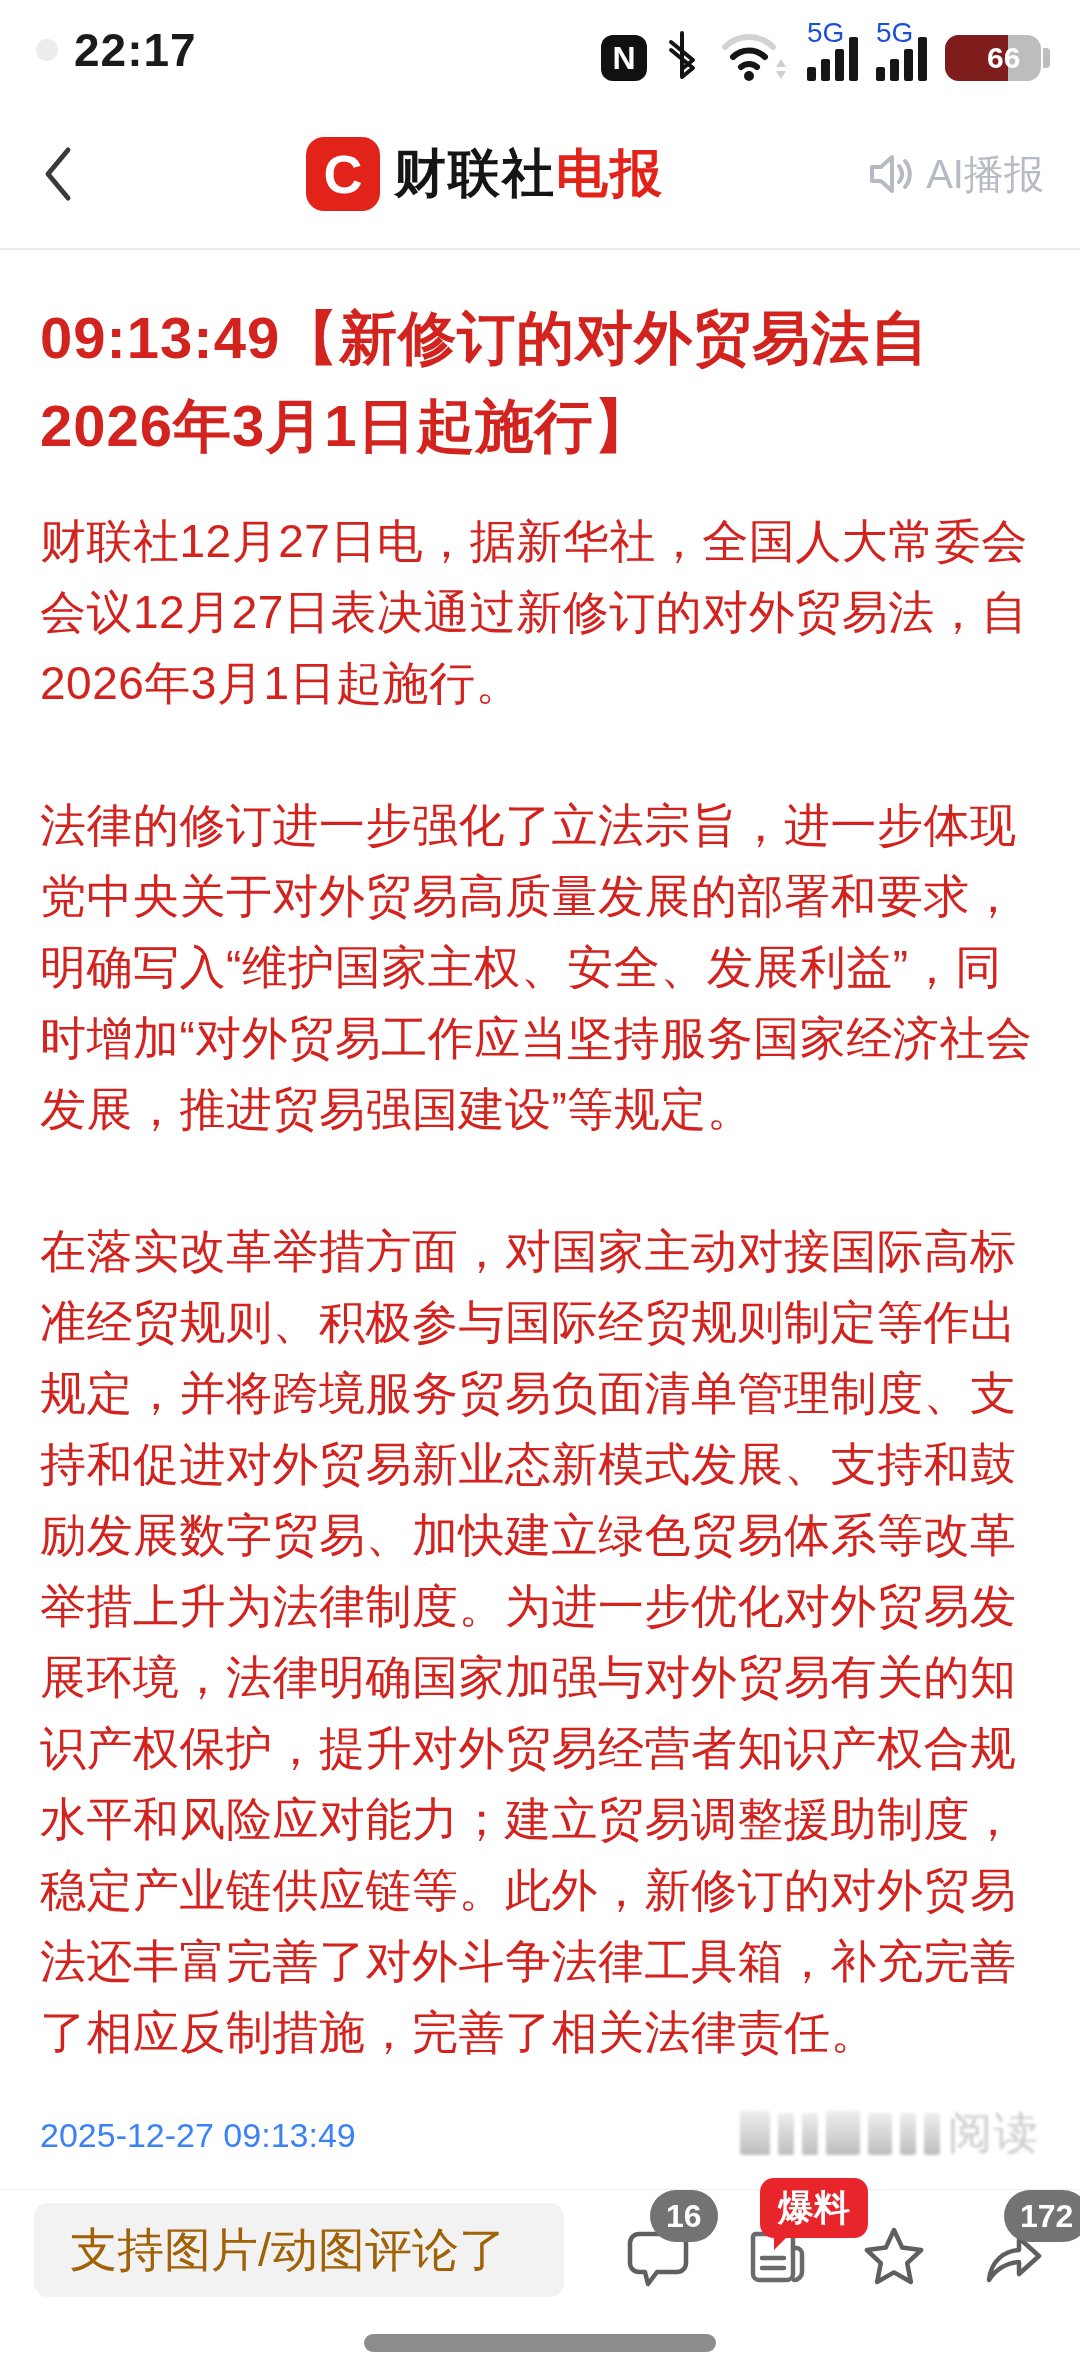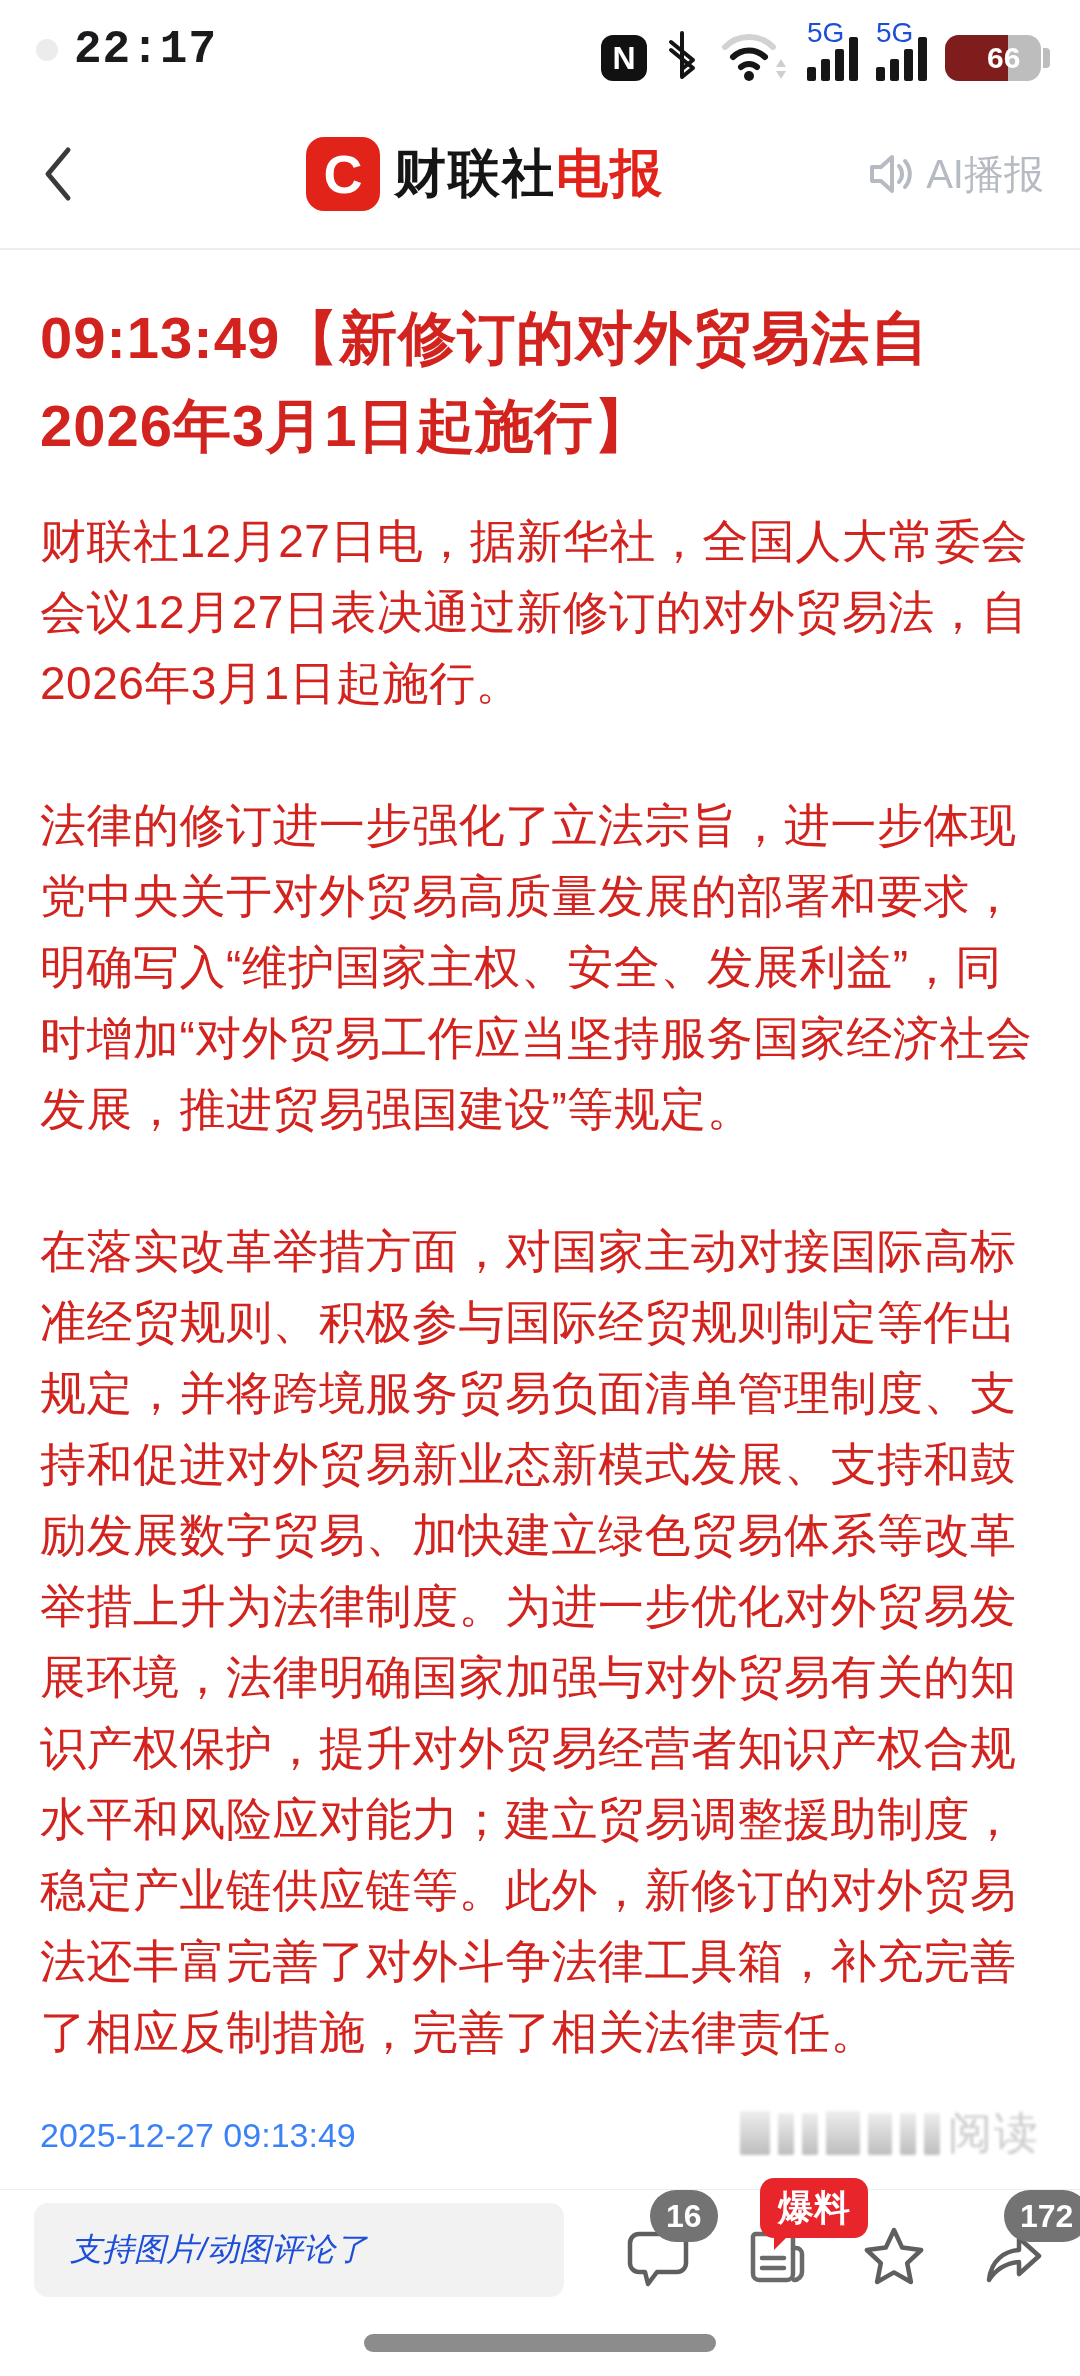--- a/index.html
+++ b/index.html
@@ -4,21 +4,21 @@
 <style>
   * { margin:0; padding:0; box-sizing:border-box; }
   html,body { background:#ffffff; }
   body { font-family:"Liberation Sans","DejaVu Sans",sans-serif; width:1080px; }
   .screen { position:relative; width:1080px; height:2376px; background:#ffffff; overflow:hidden; display:flex; flex-direction:column; }
 
   
   .status-bar { height:100px; display:flex; align-items:center; justify-content:space-between; padding:0 30px 0 36px; }
   .status-left { display:flex; align-items:center; gap:16px; }
   .cam-dot { width:22px; height:22px; border-radius:50%; background:#ececec; }
-  .status-time { font-size:46px; font-weight:700; color:#1b1b1d; letter-spacing:1px;font-family:Liberation Mono, monospace; }
+  .status-time { font-size:46px; font-weight:700; color:#1b1b1d; letter-spacing:1px; }
   .status-right { display:flex; align-items:flex-end; gap:18px; }
   .sicon { display:flex; align-items:flex-end; }
   .nfc-box { width:46px; height:46px; background:#111; border-radius:12px; color:#fff; font-weight:800; font-size:32px; display:flex; align-items:center; justify-content:center; }
   .sig-group { display:flex; align-items:flex-end; gap:4px; position:relative; padding-top:18px; }
   .sig-label { position:absolute; top:0; left:0; font-size:28px; font-weight:400; color:#1d4ed8; line-height:1; }
   .bars { display:flex; align-items:flex-end; gap:5px; }
   .bar { width:9px; background:#161616; border-radius:2px; }
   .battery { position:relative; display:flex; align-items:center; }
   .batt-body { width:96px; height:46px; border-radius:14px; background:#bdbdbd; overflow:hidden; display:flex; }
   .batt-fill { width:66%; height:100%; background:#7f1d1d; display:flex; align-items:center; justify-content:flex-end; }
@@ -43,21 +43,21 @@
   .article-body p + p { margin-top:71px; }
   .meta-row { margin-top:auto; padding-bottom:34px; display:flex; align-items:flex-end; justify-content:space-between; }
   .timestamp { color:#3b82f6; font-size:34px; }
   .watermark { display:flex; align-items:flex-end; gap:8px; filter:blur(1.5px); opacity:0.75; }
   .wbar { background:linear-gradient(#e8e8e8,#a8a8a8); border-radius:2px; }
   .wm-text { color:#b9b9b9; font-size:44px; line-height:1; letter-spacing:2px; }
 
   
   .composer-bar { height:120px; display:flex; align-items:center; padding:0 34px; background:#fff; }
   .comment-input { width:530px; height:94px; background:#f2f2f2; border-radius:14px; display:flex; align-items:center; padding:0 36px; }
-  .comment-input span { color:#1d4ed8; font-size:32px; white-space:nowrap;font-style:italic; }
+  .comment-input span { color:#a16207; font-size:47px; white-space:nowrap; }
   .actions { flex:1; display:flex; align-items:center; justify-content:space-between; margin-left:60px; }
   .action { position:relative; width:68px; height:76px; display:flex; align-items:flex-end; justify-content:center; }
   .badge { position:absolute; top:-22px; left:26px; background:#737373; color:#fff; font-size:32px; font-weight:700; line-height:1; padding:10px 16px; border-radius:999px; white-space:nowrap; }
   .badge-bubble { position:absolute; top:-34px; left:18px; background:#e8252b; color:#fff; font-size:36px; font-weight:700; line-height:1; padding:12px 18px; border-radius:14px; white-space:nowrap; }
   .badge-bubble::after { content:""; position:absolute; left:14px; bottom:-12px; border:8px solid transparent; border-top-color:#e8252b; border-left-color:#e8252b; }
 
   
   .home-zone { height:66px; display:flex; align-items:center; justify-content:center; }
   .home-indicator { width:352px; height:18px; background:#8c8c8c; border-radius:10px; }
 

